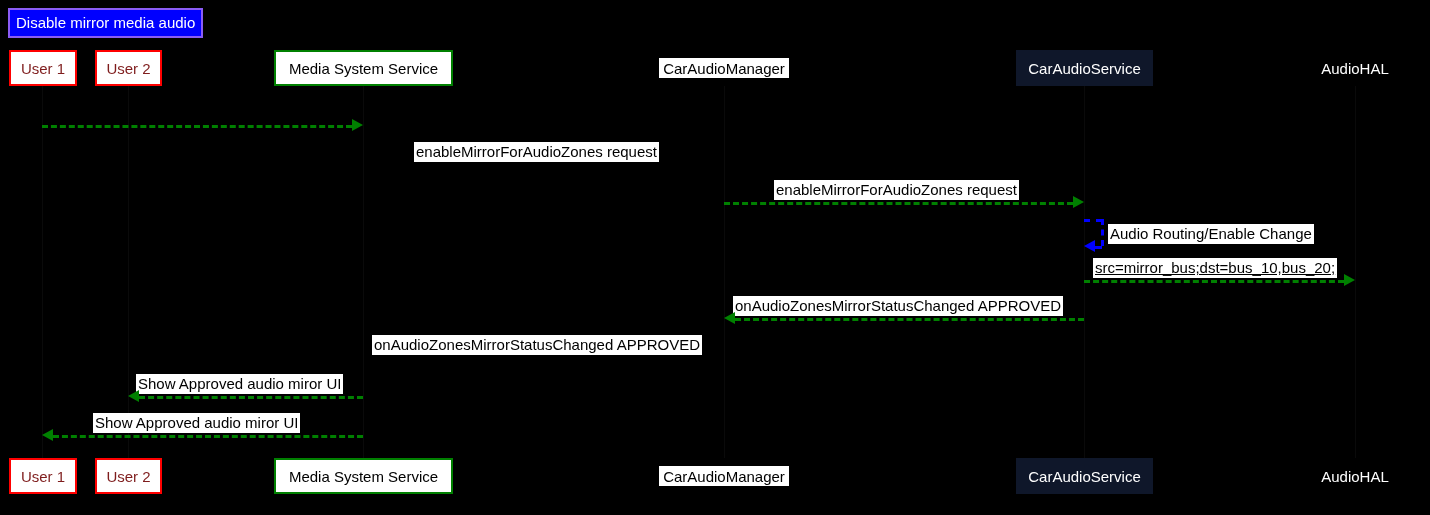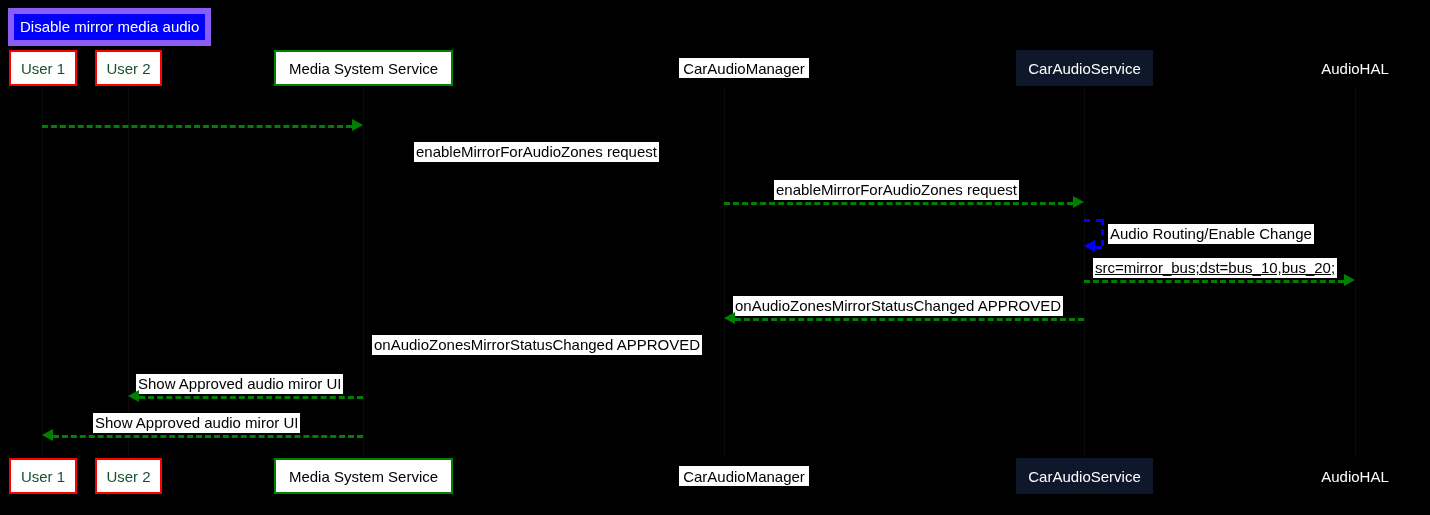--- a/index.html
+++ b/index.html
@@ -21,21 +21,21 @@
     left: 0; top: 0;
     width: 1430px;
     height: 515px;
   }
 
   
   .title-box {
     position: absolute;
     box-sizing: border-box;
     background: #0000ff;
-    border: 6px solid #8b5cf6;
+    border: 2px solid #8b5cf6;
     color: #ffffff;
     font-size: 15px;
     line-height: 1;
     padding: 5px 6px 6px 6px;
     white-space: nowrap;
   }
 
   
   .participant {
     position: absolute;
@@ -44,32 +44,31 @@
     font-size: 15px;
     line-height: 1;
     text-align: center;
     display: flex;
     align-items: center;
     justify-content: center;
   }
   .participant.boxed-red {
     border: 2px solid #ff0000;
     background: #ffffff;
-    color: #14532d;
+    color: #7f1d1d;
   }
   .participant.boxed-green {
     border: 2px solid #008000;
     background: #ffffff;
     color: #000000;
   }
   .participant.plain-white {
     background: #ffffff;
     color: #000000;
     border: none;
-    margin-left: 20px;
   }
   .participant.plain-blue {
     background: #0f172a;
     color: #ffffff;
     border: none;
   }
   .participant.no-box {
     background: transparent;
     color: #ffffff;
     border: none;

